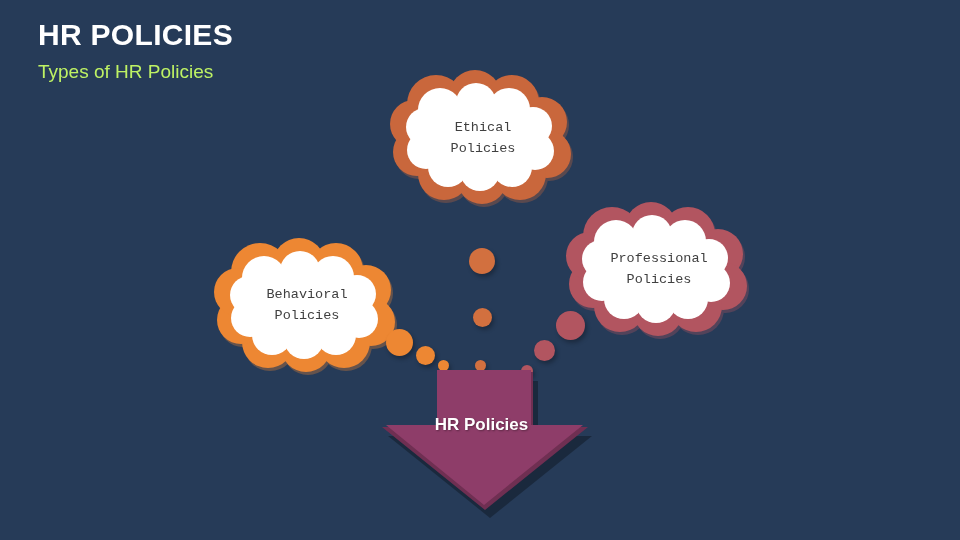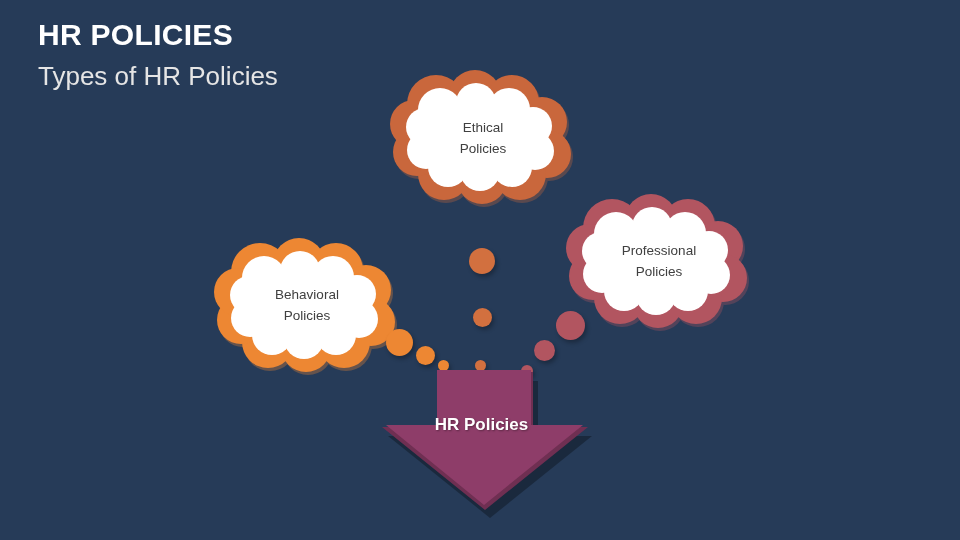--- a/index.html
+++ b/index.html
@@ -28,29 +28,30 @@
     font-size: 30px;
     font-weight: bold;
     color: #FFFFFF;
     letter-spacing: 0.3px;
     white-space: nowrap;
   }
   #subtitle {
     position: absolute;
     left: 38px;
     top: 61px;
-    font-size: 26px;
+    font-size: 19px;
     font-weight: normal;
-    color: #e5e5e5;
+    color: #bef264;
     white-space: nowrap;
   }
 
   
   .bubble {
     position: absolute;
+    font-family: Liberation Mono, monospace;
   }
   .bubble svg {
     display: block;
     overflow: visible;
   }
   .bubble-label {
     position: absolute;
     left: 0;
     top: 0;
     width: 100%;
@@ -200,21 +201,21 @@
       </g>
     </svg>
     <div class="bubble-label">
       <span>
         <span>Behavioral</span><br>
         <span>Policies</span>
       </span>
     </div>
   </div>
 
-  <div class="bubble" style="left:568px; top:196px; width:182px; height:132px;">
+  <div class="bubble" style="left:568px; top:204px; width:182px; height:132px;">
     <svg width="182" height="132" viewBox="0 0 182 132">
       <g fill="#B25560" transform="translate(2,3)" opacity="0.32">
         <circle cx="44" cy="32" r="29"></circle>
           <circle cx="83" cy="24" r="26"></circle>
         <circle cx="120" cy="30" r="27"></circle>
           <circle cx="150" cy="50" r="25"></circle>
         <circle cx="155" cy="82" r="24"></circle>
           <circle cx="128" cy="102" r="26"></circle>
         <circle cx="90" cy="107" r="25"></circle>
           <circle cx="52" cy="102" r="26"></circle>

